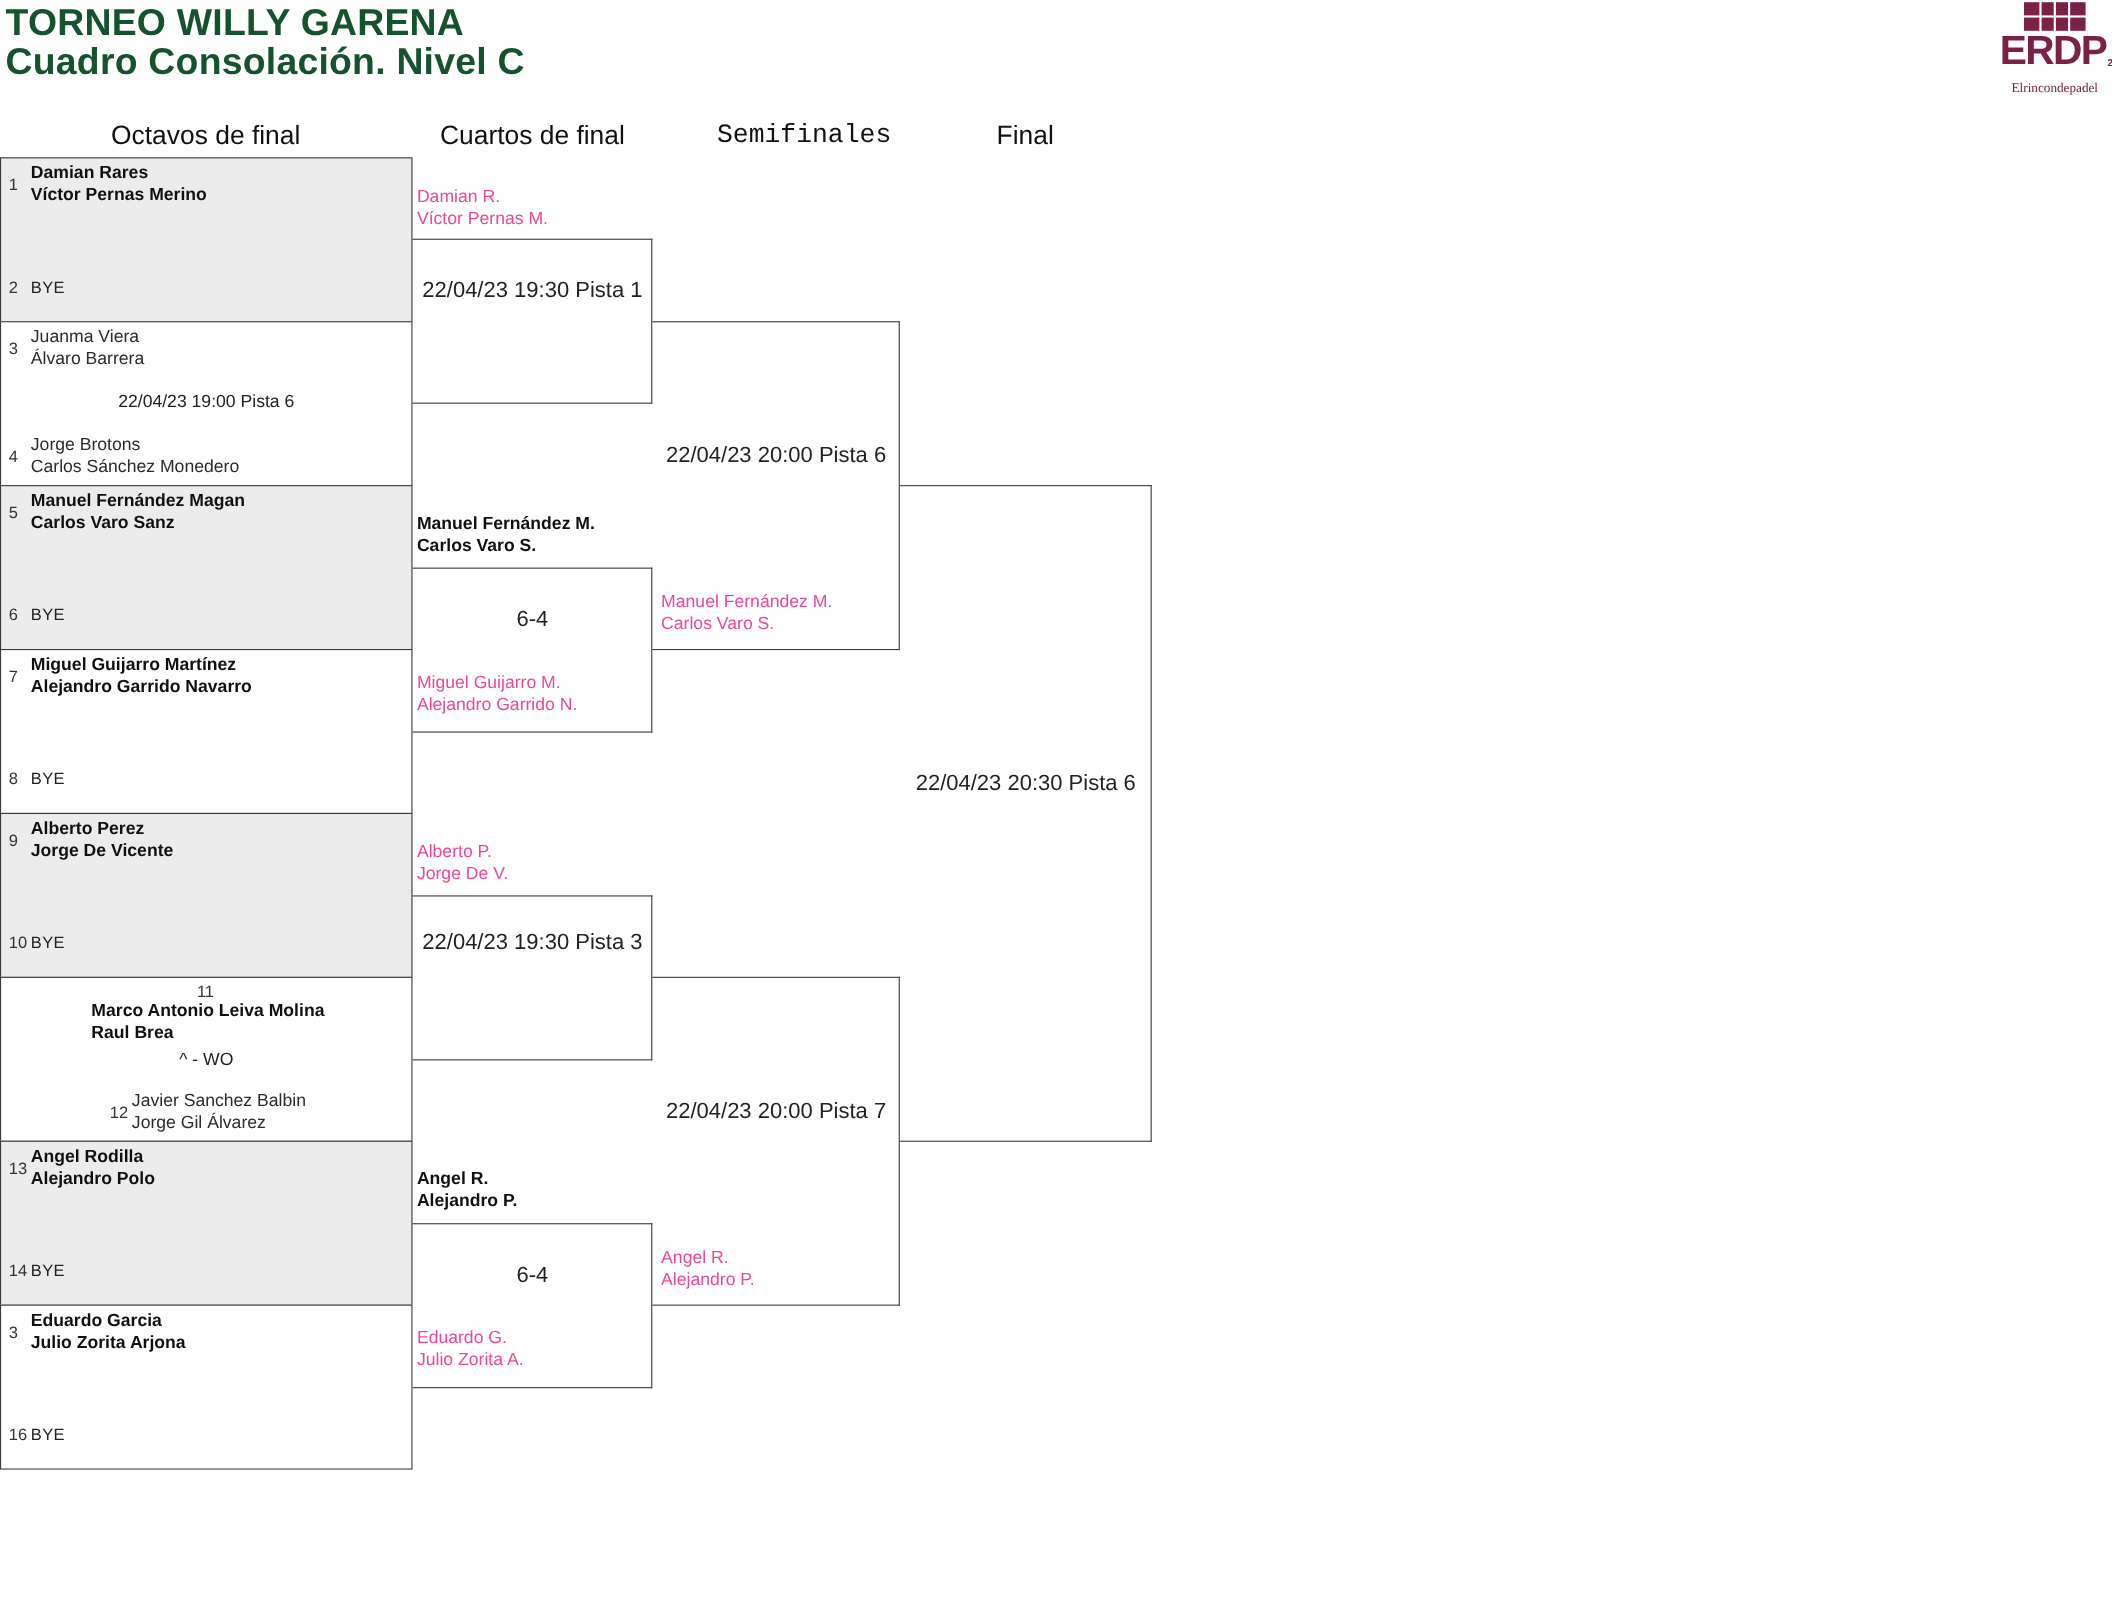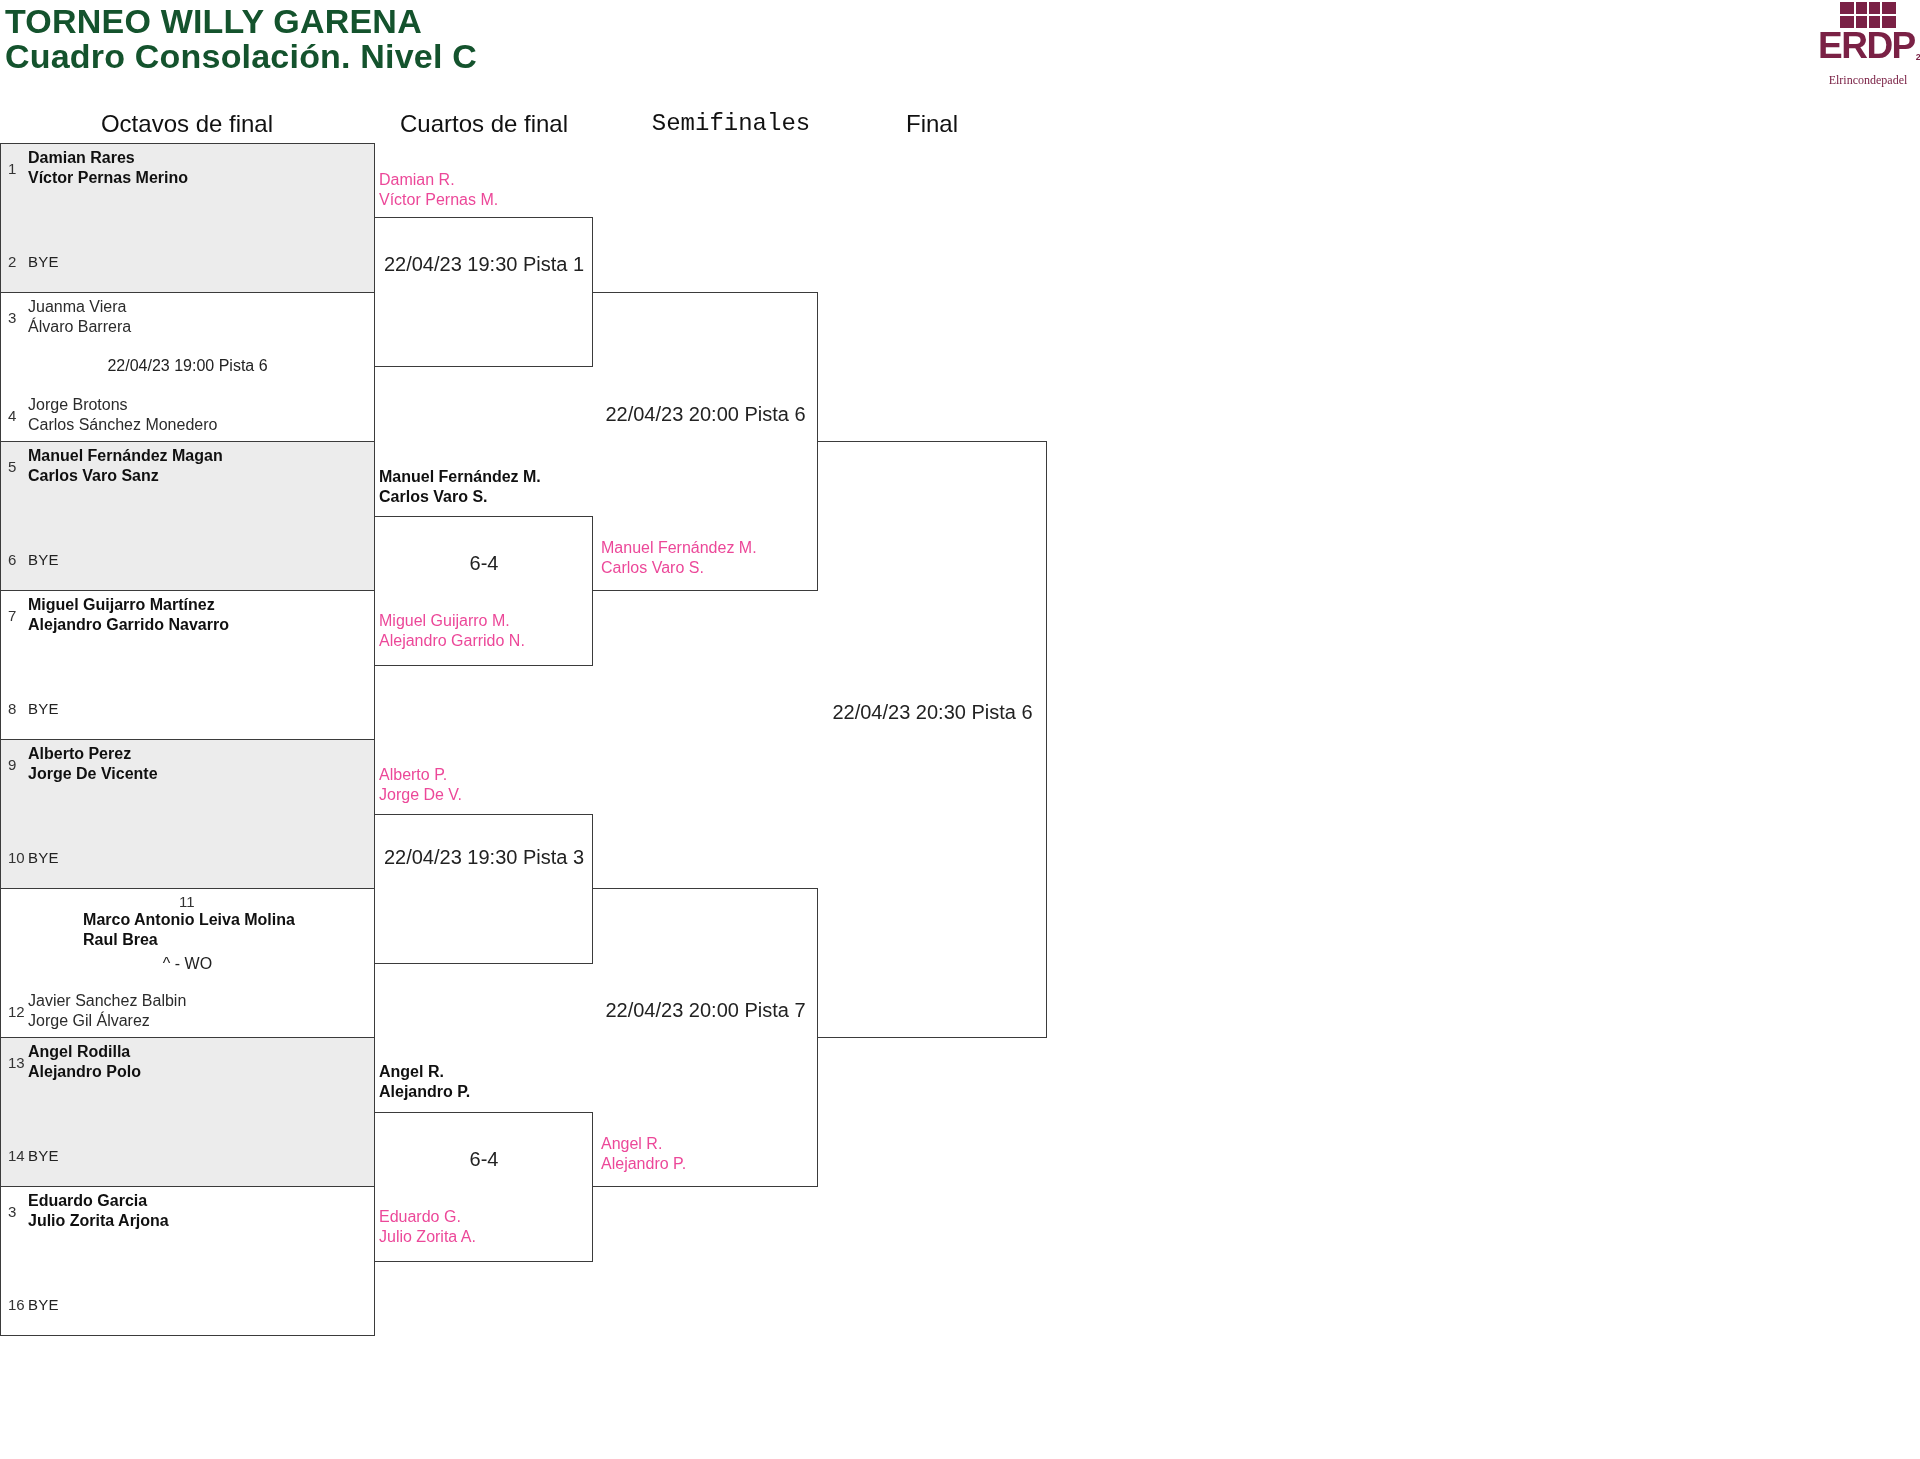--- a/index.html
+++ b/index.html
@@ -138,21 +138,21 @@
 
   <div class="obox" style="top:888px;">
     <div class="teamrow" style="top:4px;flex-direction:column;">
       <div class="seednum">11</div>
       <div class="names w">
         <div>Marco Antonio Leiva Molina</div>
         <div>Raul Brea</div>
       </div>
     </div>
     <div class="mid" style="top:66px;">^ - WO</div>
-    <div class="teamrow" style="top:102px;">
+    <div class="teamrow" style="top:102px;justify-content:center;">
       <div class="seednum">12</div>
       <div class="names">
         <div>Javier Sanchez Balbin</div>
         <div>Jorge Gil Álvarez</div>
       </div>
     </div>
   </div>
 
   <div class="obox gray" style="top:1037px;">
     <div class="teamrow" style="top:4px;">

